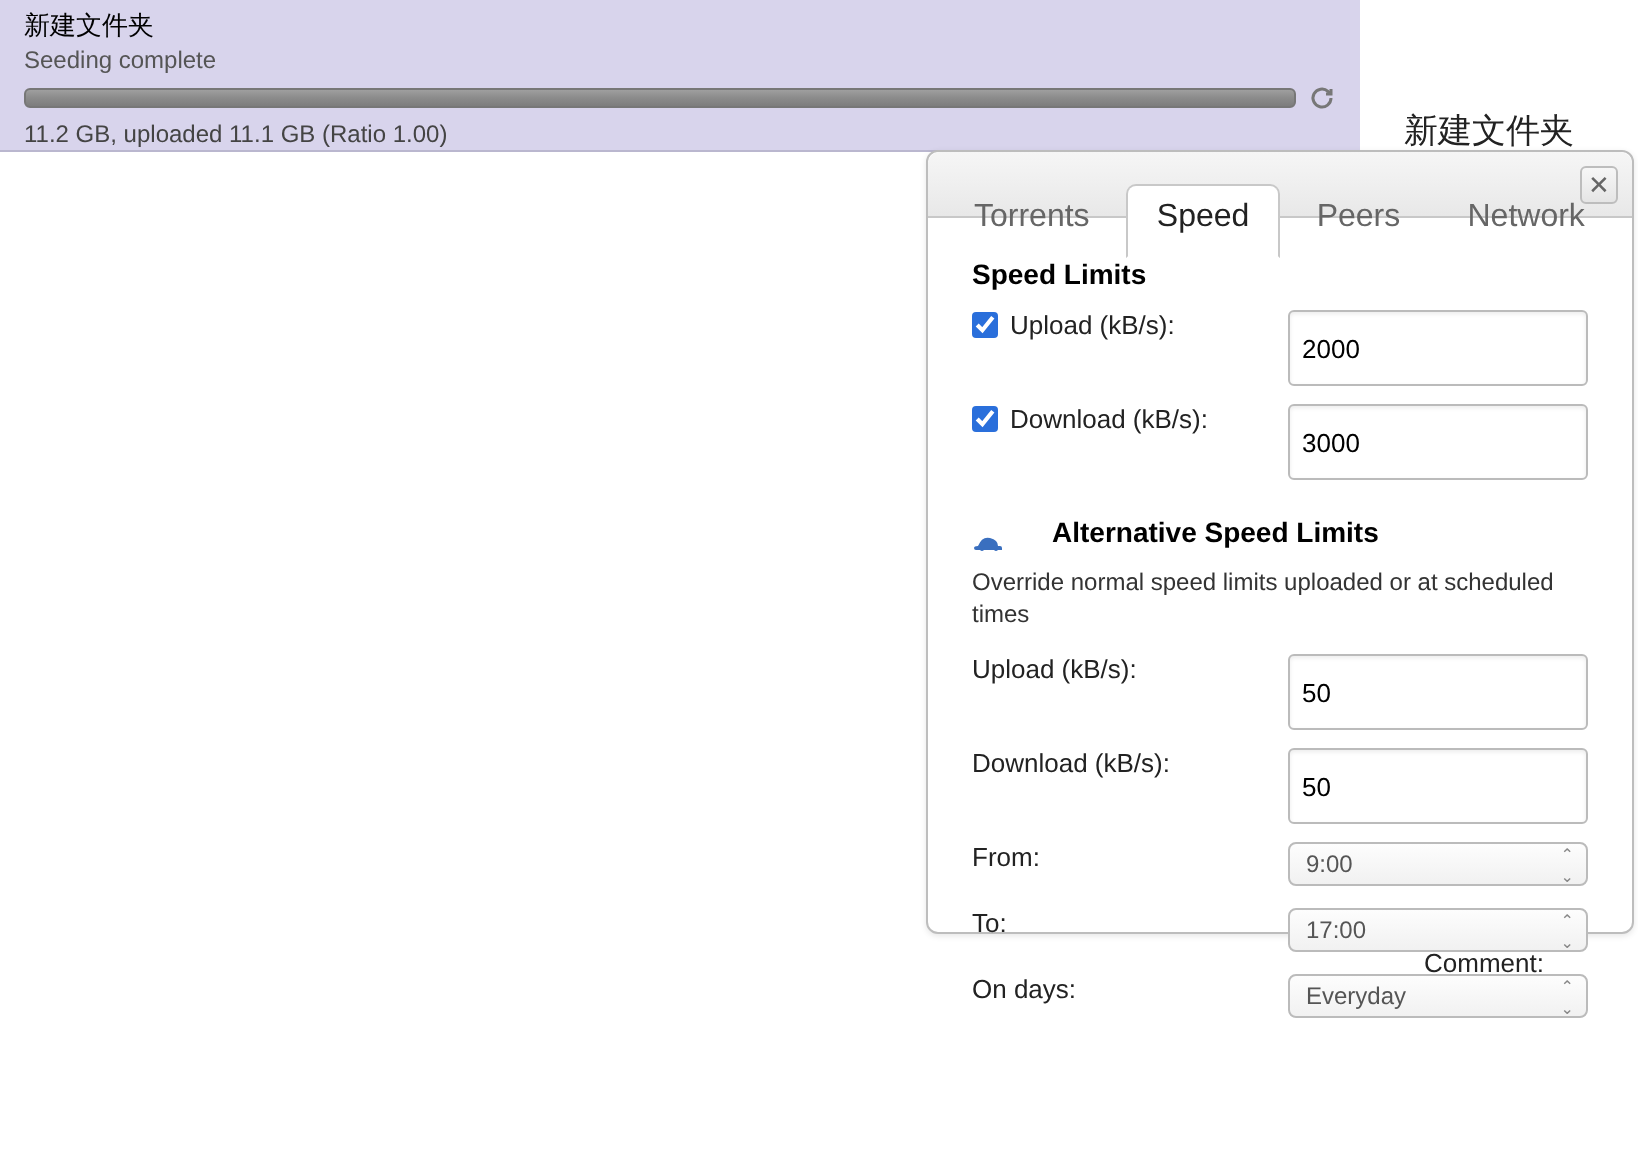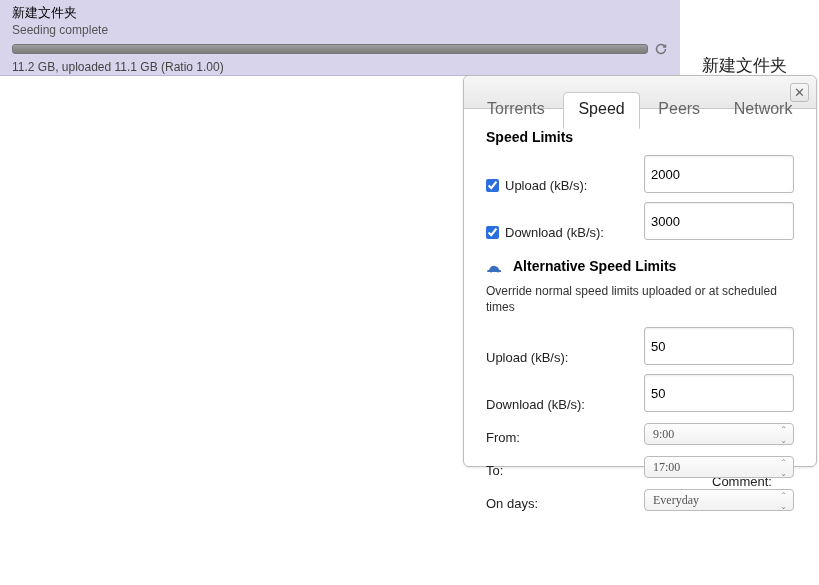--- a/index.html
+++ b/index.html
@@ -17,29 +17,29 @@
   #side-comment { position: absolute; left: 712px; top: 474px; font-size: 13px; color: #222; }
 
   #panel { position: absolute; left: 463px; top: 75px; width: 354px; height: 392px; background: #fff; border: 1px solid #bdbdbd; border-radius: 6px; box-shadow: 0 1px 3px rgba(0,0,0,0.1); }
   #tabs { position: relative; height: 33px; background: linear-gradient(to bottom, #f6f6f6 0%, #e8e8e8 100%); border-bottom: 1px solid #c8c8c8; border-radius: 6px 6px 0 0; padding-left: 8px; }
   .tab { display: inline-block; height: 37px; line-height: 32px; padding: 0 14px; font-size: 16px; color: #666; cursor: pointer; position: relative; top: 16px; border: 1px solid transparent; }
   .tab.active { background: #fff; border: 1px solid #c8c8c8; border-bottom: 1px solid #fff; border-radius: 5px 5px 0 0; color: #222; }
   #close-btn { position: absolute; right: 7px; top: 7px; width: 19px; height: 19px; background: linear-gradient(to bottom,#f7f7f7,#e5e5e5); border:1px solid #bdbdbd; border-radius:3px; display:flex; align-items:center; justify-content:center; cursor:pointer; color:#666; font-size:13px; line-height:1;}
   
   #panel-body { padding: 20px 22px 0 22px; }
   h3.section { font-weight: bold; font-size: 14px; margin-bottom: 10px; color:#000000;}
-  h3.section.alt { display:flex; align-items:center; gap:11px; }
+  h3.section.alt { display:flex; align-items:flex-end; gap:24px; }
   .turtle-icon { width:16px; height:10px; display:inline-block; }
   .override { font-size: 12px; color: #333; margin-bottom: 12px; line-height: 1.3; }
 
-  .row { display: flex; align-items: flex-end; margin-bottom: 9px; min-height: 24px;}
+  .row { display: flex; align-items: flex-start; margin-bottom: 9px; min-height: 24px;}
   .row .lbl { flex: 1; display:flex; align-items:center; gap:6px; font-size:13px; color:#222;}
   .row input[type=checkbox]{ accent-color: #2a6fdb; width:13px; height:13px;}
   .numbox { width: 150px; height: 34px; border: 1px solid #bbb; border-radius: 3px; padding: 18px 6px; font-size: 13px; box-shadow: inset 0 1px 2px rgba(0,0,0,0.08);}
-  .selectbox { width: 150px; height: 22px; border: 1px solid #bbb; border-radius: 4px; padding: 0 18px 0 8px; font-size: 12px; background: linear-gradient(to bottom,#fdfdfd,#f1f1f1); position:relative; display:flex; align-items:center; color:#555; cursor:pointer;font-family:Liberation Serif, serif;}
+  .selectbox { width: 150px; height: 22px; border: 1px solid #bbb; border-radius: 4px; padding: 0 18px 0 8px; font-size: 12px; background: linear-gradient(to bottom,#fdfdfd,#f1f1f1); position:relative; display:flex; align-items:center; color:#555; cursor:pointer;}
   .selectbox:after { content:"⌃\A⌄"; white-space:pre; position:absolute; right:6px; top:0; font-size:8px; line-height:11px; color:#888;}
   .gap-top { margin-top: 18px; }
 </style>
 </head>
 <body>
 
 <div id="torrent-row">
   <div class="titlebox">
     <div class="name">新建文件夹</div>
     <div class="status">Seeding complete</div>

